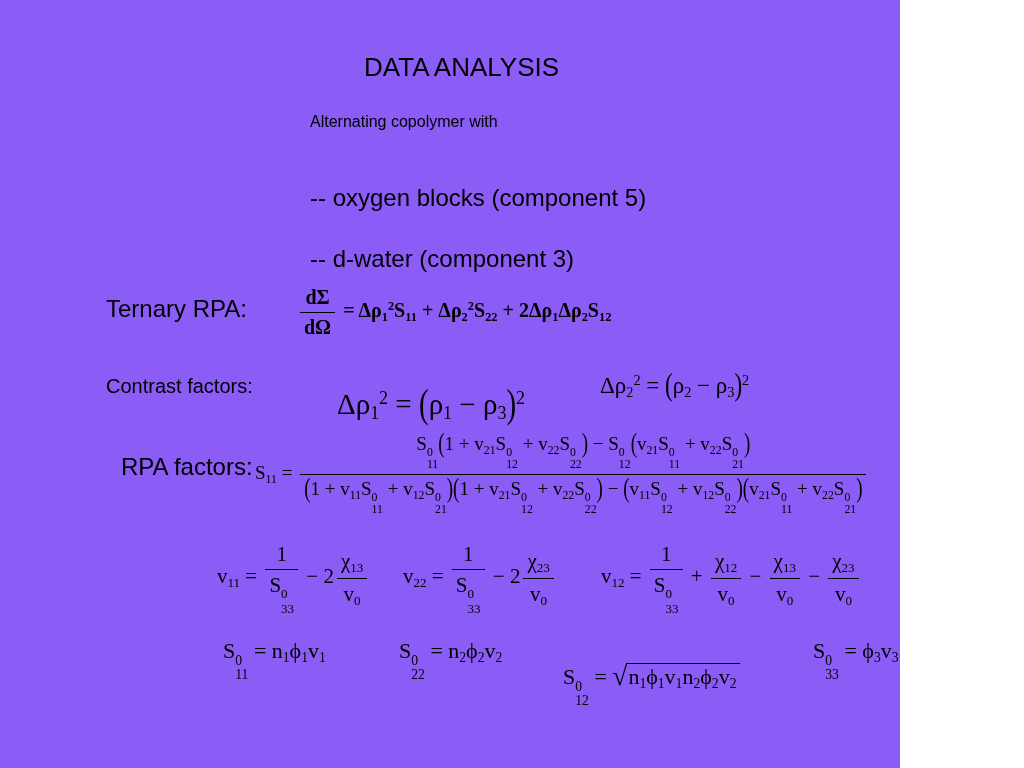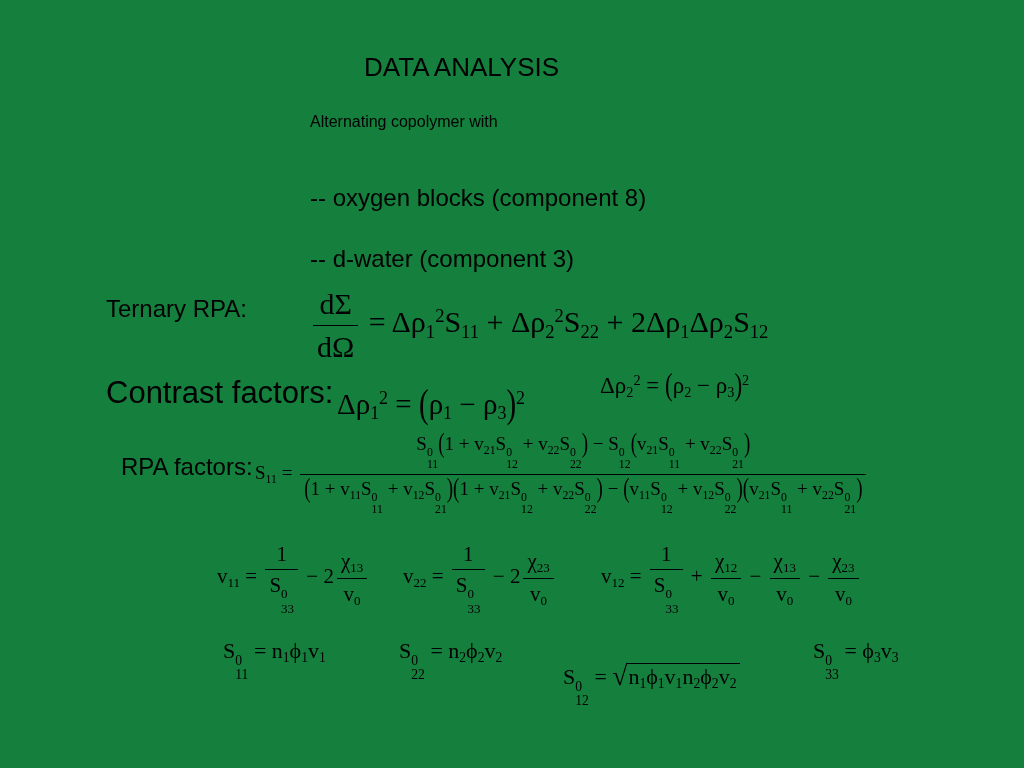--- a/index.html
+++ b/index.html
@@ -1,39 +1,39 @@
 <!DOCTYPE html>
 <html><head>
 <meta charset="utf-8">
 <style>
   * { margin: 0; padding: 0; box-sizing: border-box; }
   html, body { background: #ffffff; }
   .slide {
     position: relative;
-    width: 1024px;
+    width: 900px;
     height: 768px;
-    background: #15803d;
+    background: #8b5cf6;
     overflow: hidden;
     color: #000000;
     font-family: "Liberation Sans", sans-serif;
   }
   .lbl { position: absolute; color: #000000; font-family: "Liberation Sans", sans-serif; white-space: nowrap; }
   .title          { left: 364px; top: 52px;  font-size: 26px; }
   .peo-label      { left: 102px; top: 111px; font-size: 24px; }
   .peo-line1      { left: 310px; top: 113px; font-size: 16px; }
   .peo-item-1     { left: 310px; top: 184px; font-size: 24px; }
   .peo-item-2     { left: 310px; top: 215px; font-size: 24px; }
   .peo-item-3     { left: 310px; top: 245px; font-size: 24px; }
   .ternary-label  { left: 106px; top: 295px; font-size: 24px; }
-  .contrast-label { left: 106px; top: 375px; font-size: 31px; }
+  .contrast-label { left: 106px; top: 375px; font-size: 20px; }
   .rpa-label      { left: 112px; top: 453px; font-size: 24px; margin-left: 9px; }
 
   
   .f { position: absolute; color: #000000; font-family: "Liberation Serif", serif; white-space: nowrap; }
-  .f-ternary   { left: 310px; top: 285px; font-size: 30px; }
+  .f-ternary   { left: 297px; top: 285px; font-size: 20px; font-weight: bold; }
   .f-contrast1 { left: 337px; top: 388px; font-size: 29px; }
   .f-contrast2 { left: 600px; top: 372px; font-size: 23px; }
   .f-rpa       { left: 255px; top: 432px; font-size: 19px; }
   .f-v11       { left: 217px; top: 541px; font-size: 21px; }
   .f-v22       { left: 403px; top: 541px; font-size: 21px; }
   .f-v12       { left: 601px; top: 541px; font-size: 21px; }
   .f-s11       { left: 223px; top: 638px; font-size: 22px; }
   .f-s22       { left: 399px; top: 638px; font-size: 22px; }
   .f-s12       { left: 563px; top: 635px; font-size: 22px; }
   .f-s33       { left: 813px; top: 638px; font-size: 22px; }
@@ -62,21 +62,21 @@
     margin-left: -1px; padding: 0 4px 0 2px; line-height: 1.15; margin-top: 28px;
   }
 </style>
 </head>
 <body>
 
 <div class="slide">
   <div class="lbl title">DATA ANALYSIS</div>
 
   <div class="lbl peo-line1">Alternating copolymer with</div>
-  <div class="lbl peo-item-1">-- oxygen blocks (component 8)</div>
+  <div class="lbl peo-item-1">-- oxygen blocks (component 5)</div>
   <div class="lbl peo-item-3">-- d-water (component 3)</div>
 
   <div class="lbl ternary-label">Ternary RPA:</div>
   <div class="f f-ternary"><span class="frac">
         <span class="fr-n"><span class="t">dΣ</span></span>
         <span class="fr-bar"></span>
         <span class="fr-d"><span class="t">dΩ</span></span>
       </span><span class="t"> = </span><span class="bw"><span class="b">Δρ</span><span class="sub">1</span></span><span class="sup">2</span><span class="bw"><span class="b">S</span><span class="sub">11</span></span><span class="t"> + </span><span class="bw"><span class="b">Δρ</span><span class="sub">2</span></span><span class="sup">2</span><span class="bw"><span class="b">S</span><span class="sub">22</span></span><span class="t"> + 2</span><span class="bw"><span class="b">Δρ</span><span class="sub">1</span></span><span class="bw"><span class="b">Δρ</span><span class="sub">2</span></span><span class="bw"><span class="b">S</span><span class="sub">12</span></span></div>
 
   <div class="lbl contrast-label">Contrast factors:</div>

